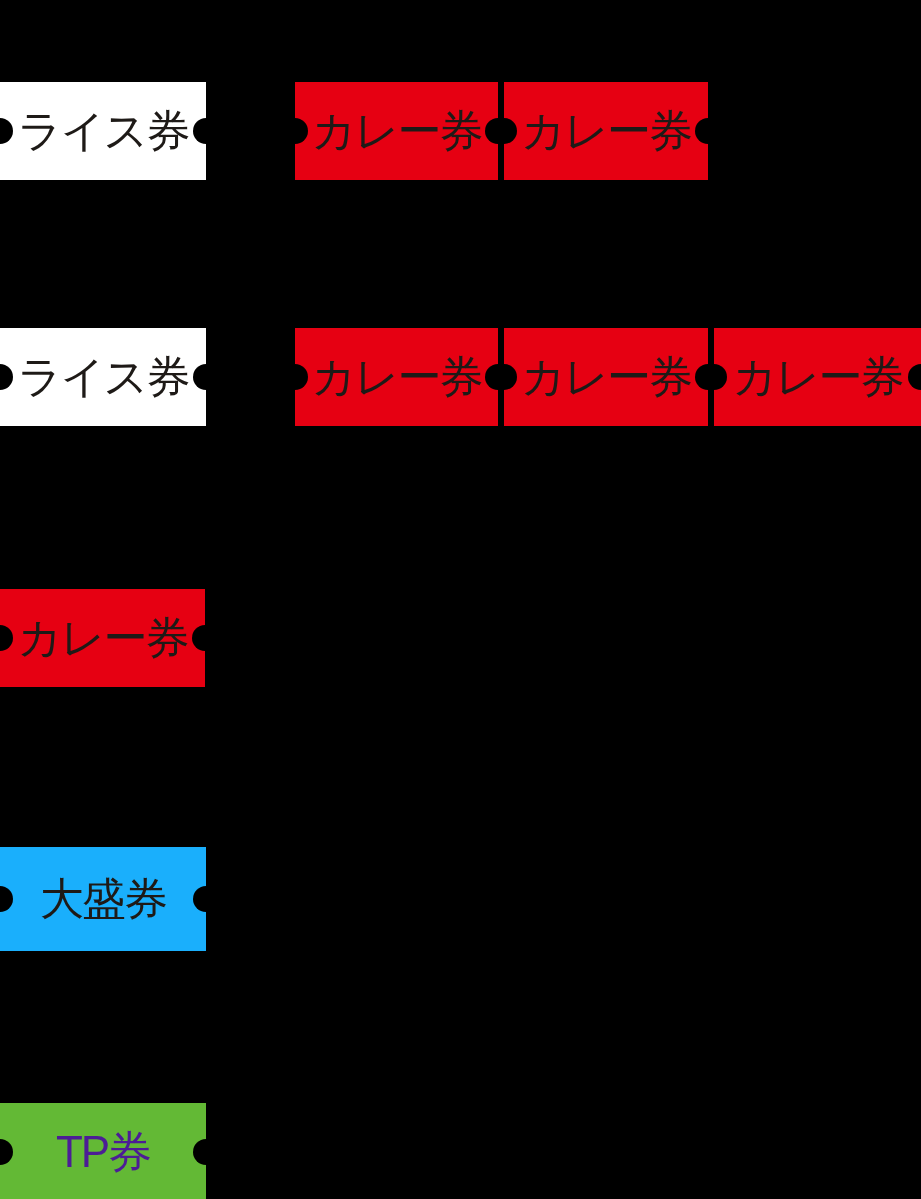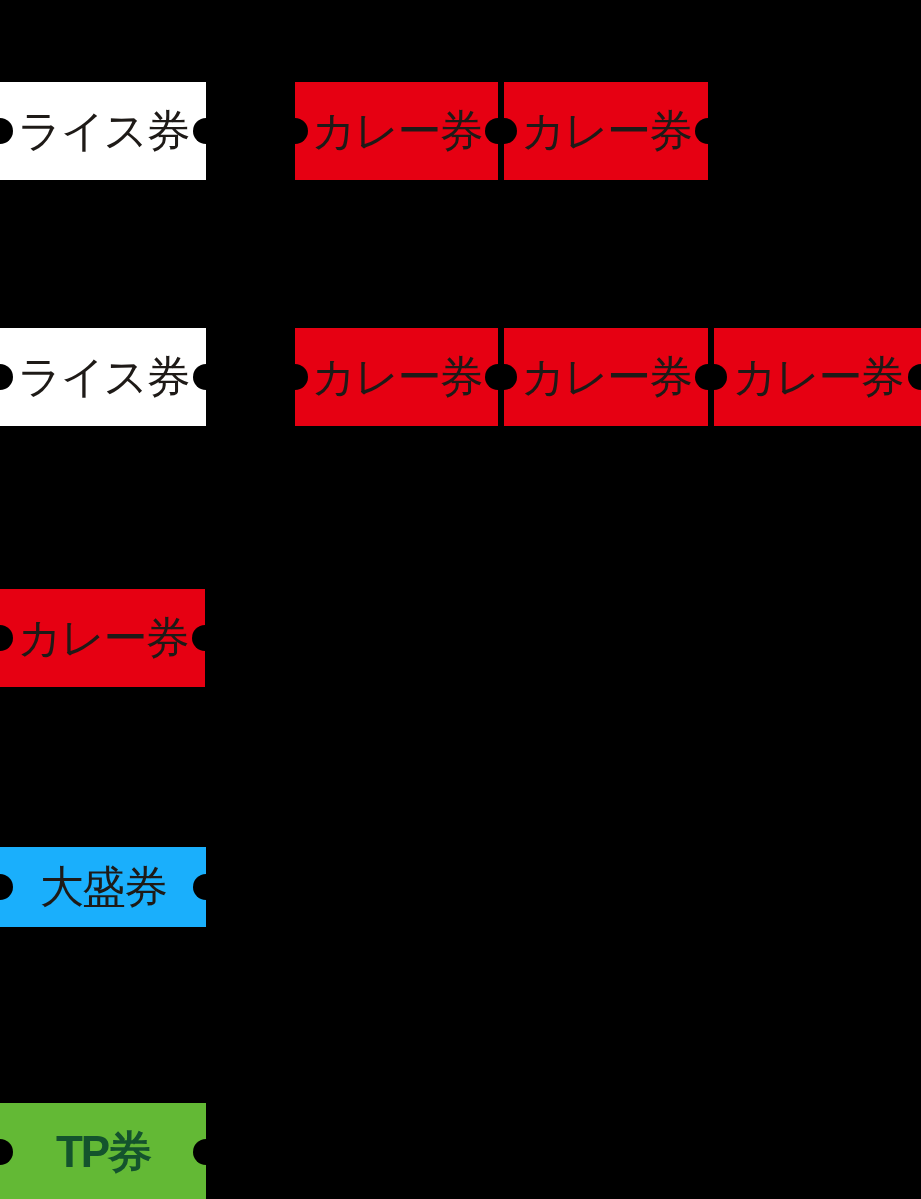--- a/index.html
+++ b/index.html
@@ -82,23 +82,23 @@
     <div class="ticket" style="left: 714px; top: 328px; width: 207px; height: 98px; background: rgb(230, 0, 18);">
       <span class="notch notch-l" style="background: rgb(0, 0, 0);"></span>
       <span class="label" style="color: rgb(30, 26, 23);">カレー券</span>
       <span class="notch notch-r" style="background: rgb(0, 0, 0);"></span>
     </div>
     <div class="ticket" style="left: 0px; top: 589px; width: 205px; height: 98px; background: rgb(230, 0, 18);">
       <span class="notch notch-l" style="background: rgb(0, 0, 0);"></span>
       <span class="label" style="color: rgb(30, 26, 23);">カレー券</span>
       <span class="notch notch-r" style="background: rgb(0, 0, 0);"></span>
     </div>
-    <div class="ticket" style="left: 0px; top: 847px; width: 206px; height: 80px; background: rgb(26, 175, 252);">
+    <div class="ticket" style="left: 0px; top: 847px; width: 206px; height: 104px; background: rgb(26, 175, 252);">
       <span class="notch notch-l" style="background: rgb(0, 0, 0);"></span>
       <span class="label" style="color: rgb(30, 26, 23);">大盛券</span>
       <span class="notch notch-r" style="background: rgb(0, 0, 0);"></span>
     </div>
     <div class="ticket" style="left: 0px; top: 1103px; width: 206px; height: 98px; background: rgb(99, 185, 53);">
       <span class="notch notch-l" style="background: rgb(0, 0, 0);"></span>
-      <span class="label" style="color: #14532d; font-weight: bold;">TP券</span>
+      <span class="label" style="color: #4c1d95;">TP券</span>
       <span class="notch notch-r" style="background: rgb(0, 0, 0);"></span>
     </div>
   </div>
 
 </body></html>

